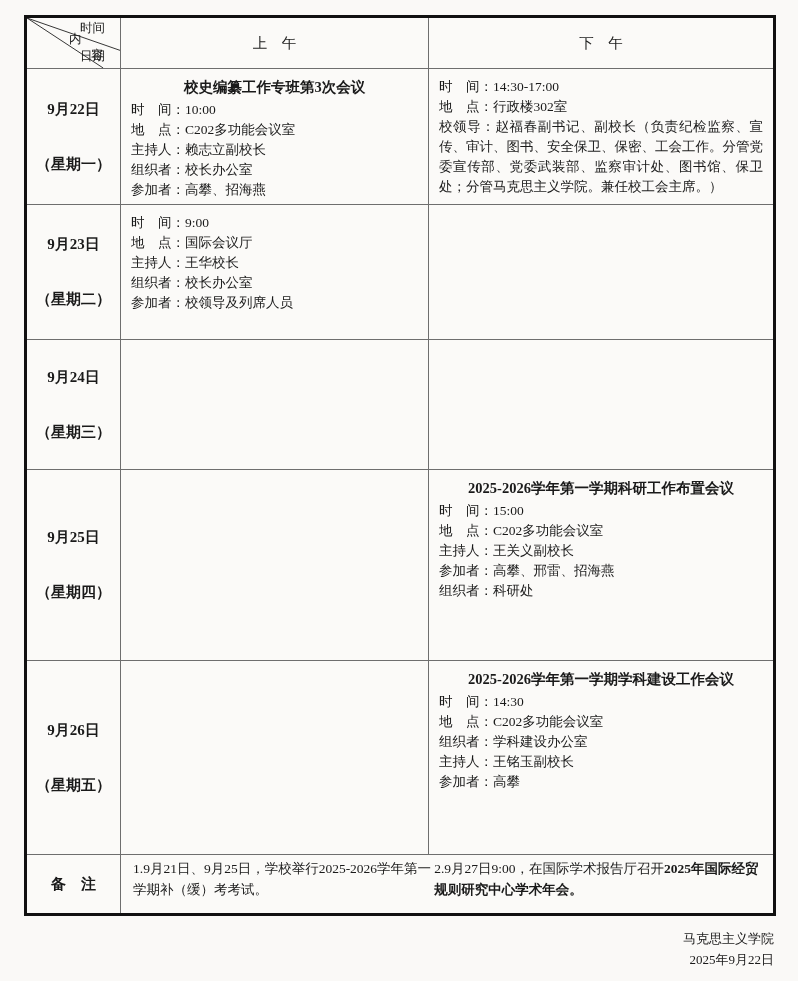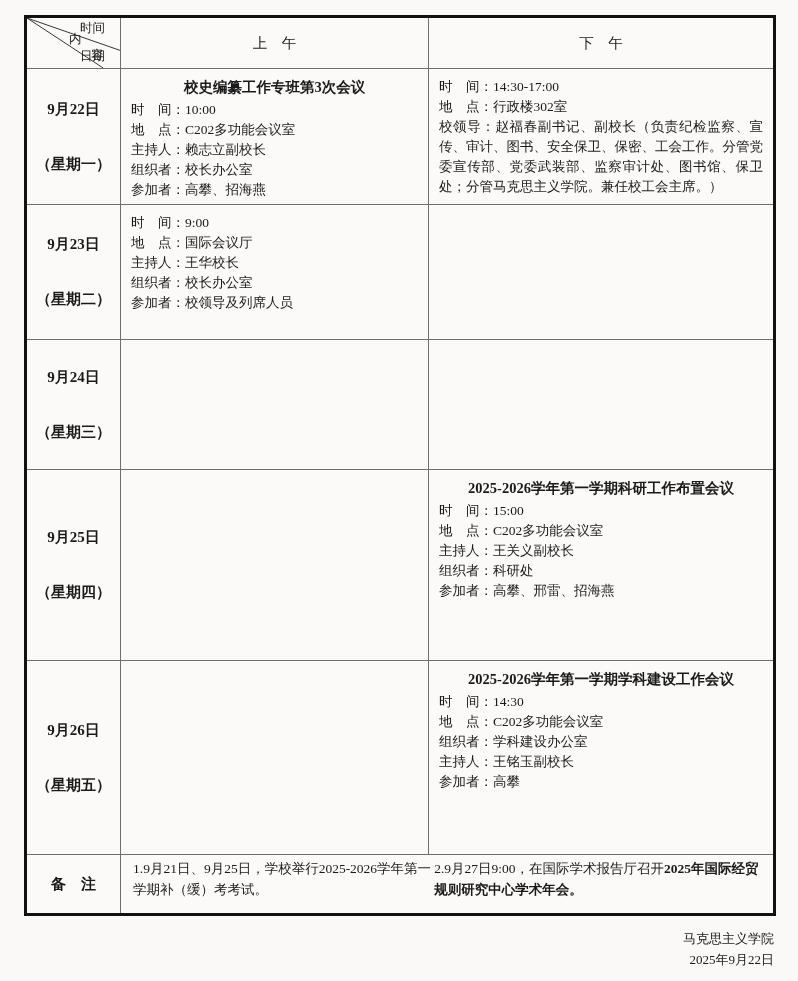--- a/index.html
+++ b/index.html
@@ -154,22 +154,22 @@
     <div class="cell content-cell">
 
       <div></div>
     </div>
     <div class="cell content-cell last-col">
       <div class="title">2025-2026学年第一学期科研工作布置会议</div>
       <div>
           <div class="detail-line">时　间：15:00</div>
           <div class="detail-line">地　点：C202多功能会议室</div>
           <div class="detail-line">主持人：王关义副校长</div>
+          <div class="detail-line">参加者：高攀、邢雷、招海燕</div>
           <div class="detail-line">组织者：科研处</div>
-          <div class="detail-line">参加者：高攀、邢雷、招海燕</div>
         </div>
     </div>
 
     <div class="cell date-cell">
       <div>9月26日</div>
       <div>（星期五）</div>
     </div>
     <div class="cell content-cell">
 
       <div></div>

